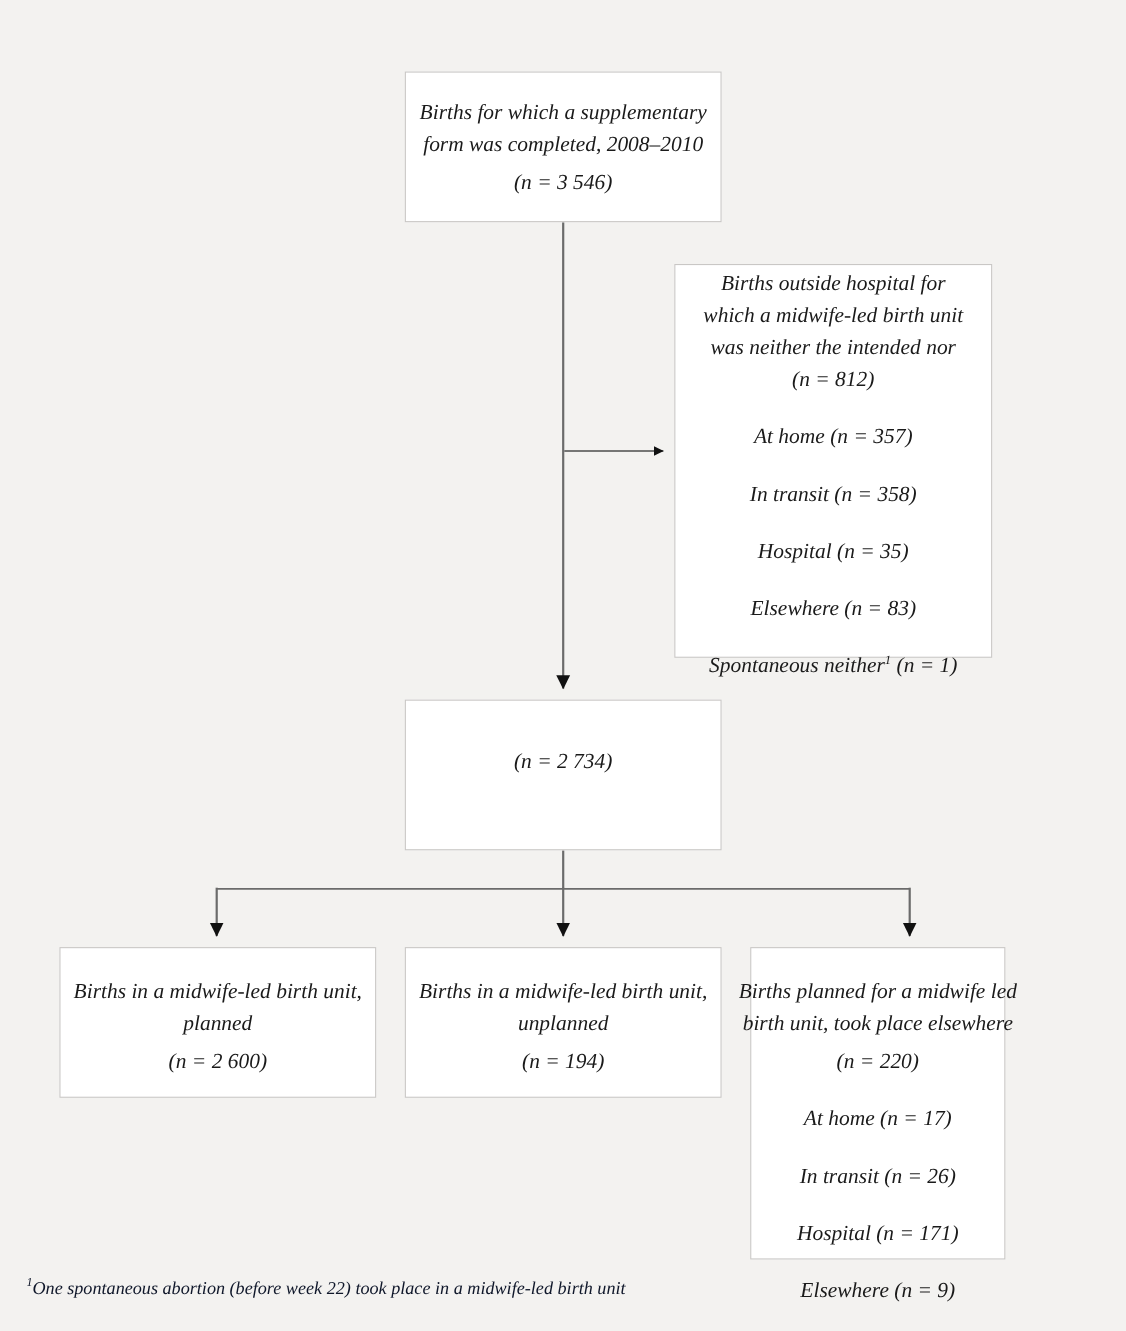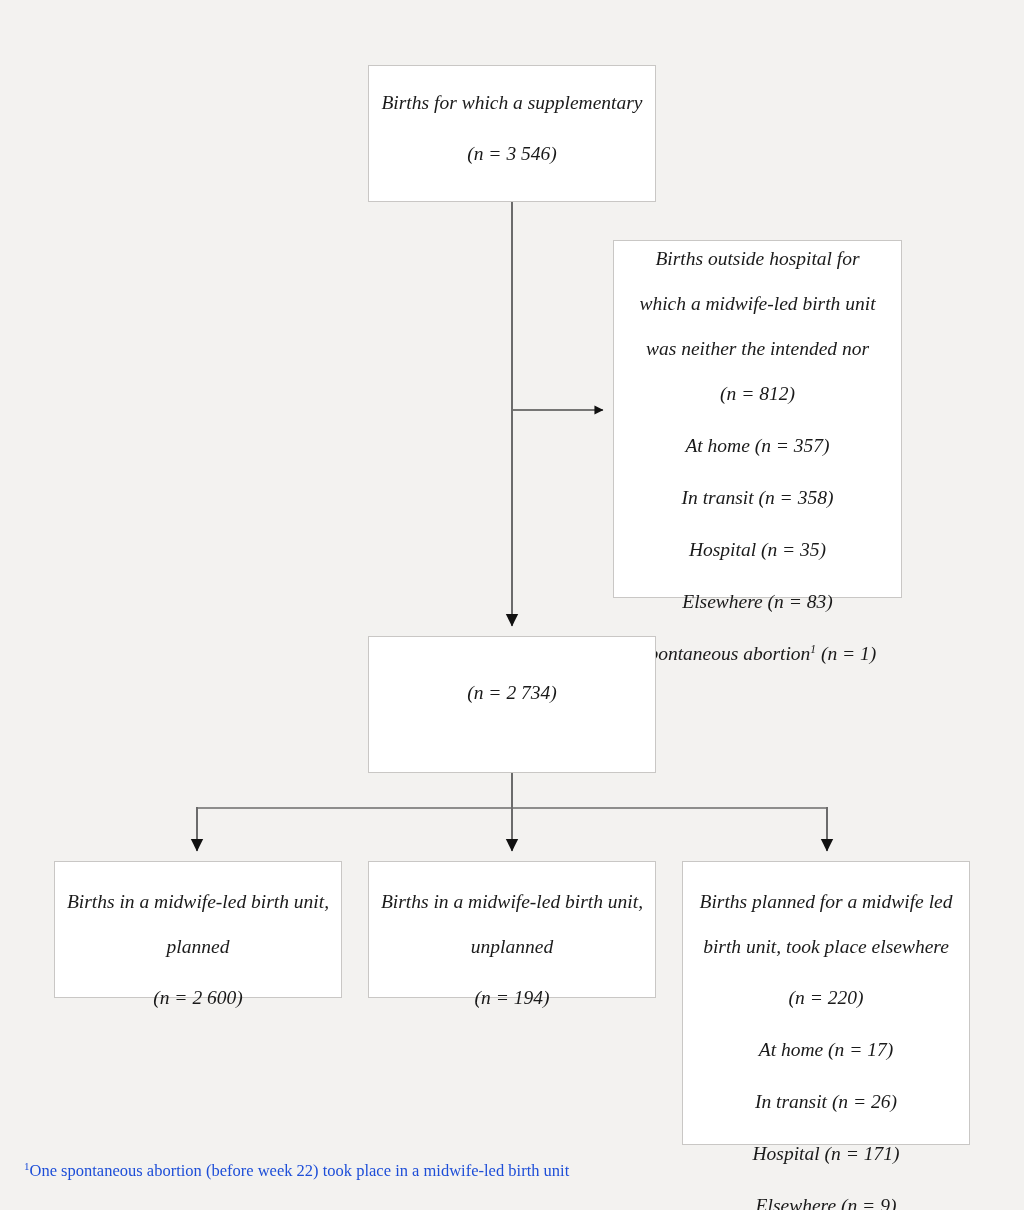--- a/index.html
+++ b/index.html
@@ -34,35 +34,34 @@
     box-sizing: border-box;
     display: flex;
     flex-direction: column;
     align-items: center;
     justify-content: center;
     text-align: center;
     font-style: italic;
     font-size: 19.5px;
     line-height: 29px;
     padding: 6px 10px;
-    gap: 16px;
   }
   .node .line {
     display: block;
     white-space: nowrap;
   }
   .node .count {
     display: block;
     white-space: nowrap;
     margin-top: 6px;
   }
   .node .sub {
     display: block;
     white-space: nowrap;
-    margin-top: 7px;
+    margin-top: 23px;
   }
   
   #node-source {
     left: 368px; top: 65px; width: 288px; height: 137px;
     justify-content: flex-start;
     padding-top: 22px;
   }
   #node-excluded {
     left: 613px; top: 240px; width: 289px; height: 358px;
     justify-content: flex-start;
@@ -77,31 +76,32 @@
     left: 54px; top: 861px; width: 288px; height: 137px;
     justify-content: flex-start;
     padding-top: 25px;
   }
   #node-unplanned {
     left: 368px; top: 861px; width: 288px; height: 137px;
     justify-content: flex-start;
     padding-top: 25px;
   }
   #node-elsewhere {
-    left: 682px; top: 861px; width: 288px; height: 284px;
+    left: 682px; top: 861px; width: 232px; height: 284px;
     justify-content: flex-start;
     padding-top: 25px;
   }
   #footnote {
     position: absolute;
     left: 24px;
     top: 1160px;
+    font-style: italic;
     font-size: 16.5px;
     line-height: 22px;
-    color: #1d4ed8;
+    color: #0f172a;
     white-space: nowrap;
   }
   #footnote sup {
     font-size: 11px;
     vertical-align: super;
     line-height: 0;
   }
   .node sup {
     font-size: 11.5px;
     vertical-align: super;
@@ -128,33 +128,34 @@
 
     <line x1="197" y1="808" x2="827" y2="808" stroke="#6b6b6b" stroke-width="1.6"></line>
 
     <line x1="197" y1="807" x2="197" y2="851" stroke="#6b6b6b" stroke-width="2" marker-end="url(#arrow)"></line>
     <line x1="512" y1="807" x2="512" y2="851" stroke="#6b6b6b" stroke-width="2" marker-end="url(#arrow)"></line>
     <line x1="827" y1="807" x2="827" y2="851" stroke="#6b6b6b" stroke-width="2" marker-end="url(#arrow)"></line>
   </svg>
 
   <div class="node" id="node-source">
     <span class="line">Births for which a supplementary</span>
+    <span class="line">form was completed, 2008–2010</span>
     <span class="count">(n = 3 546)</span>
   </div>
 
   <div class="node" id="node-excluded">
     <span class="line">Births outside hospital for</span>
     <span class="line">which a midwife-led birth unit</span>
     <span class="line">was neither the intended nor</span>
     <span class="line">(n = 812)</span>
     <span class="sub">At home (n = 357)</span>
     <span class="sub">In transit (n = 358)</span>
     <span class="sub">Hospital (n = 35)</span>
     <span class="sub">Elsewhere (n = 83)</span>
-    <span class="sub"><span>Spontaneous abortion</span><sup>1</sup><span> (n = 1)</span></span>
+    <span class="sub"><span>Spontaneous neither</span><sup>1</sup><span> (n = 1)</span></span>
   </div>
 
   <div class="node" id="node-study">
     <span class="count">(n = 2 734)</span>
   </div>
 
   <div class="node" id="node-planned">
     <span class="line">Births in a midwife-led birth unit,</span>
     <span class="line">planned</span>
     <span class="count">(n = 2 600)</span>

